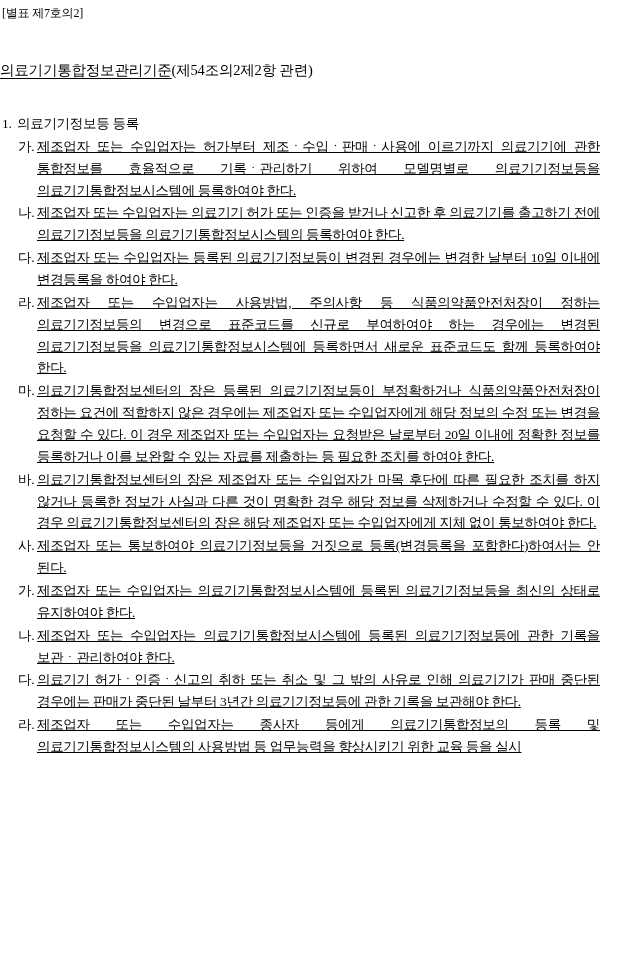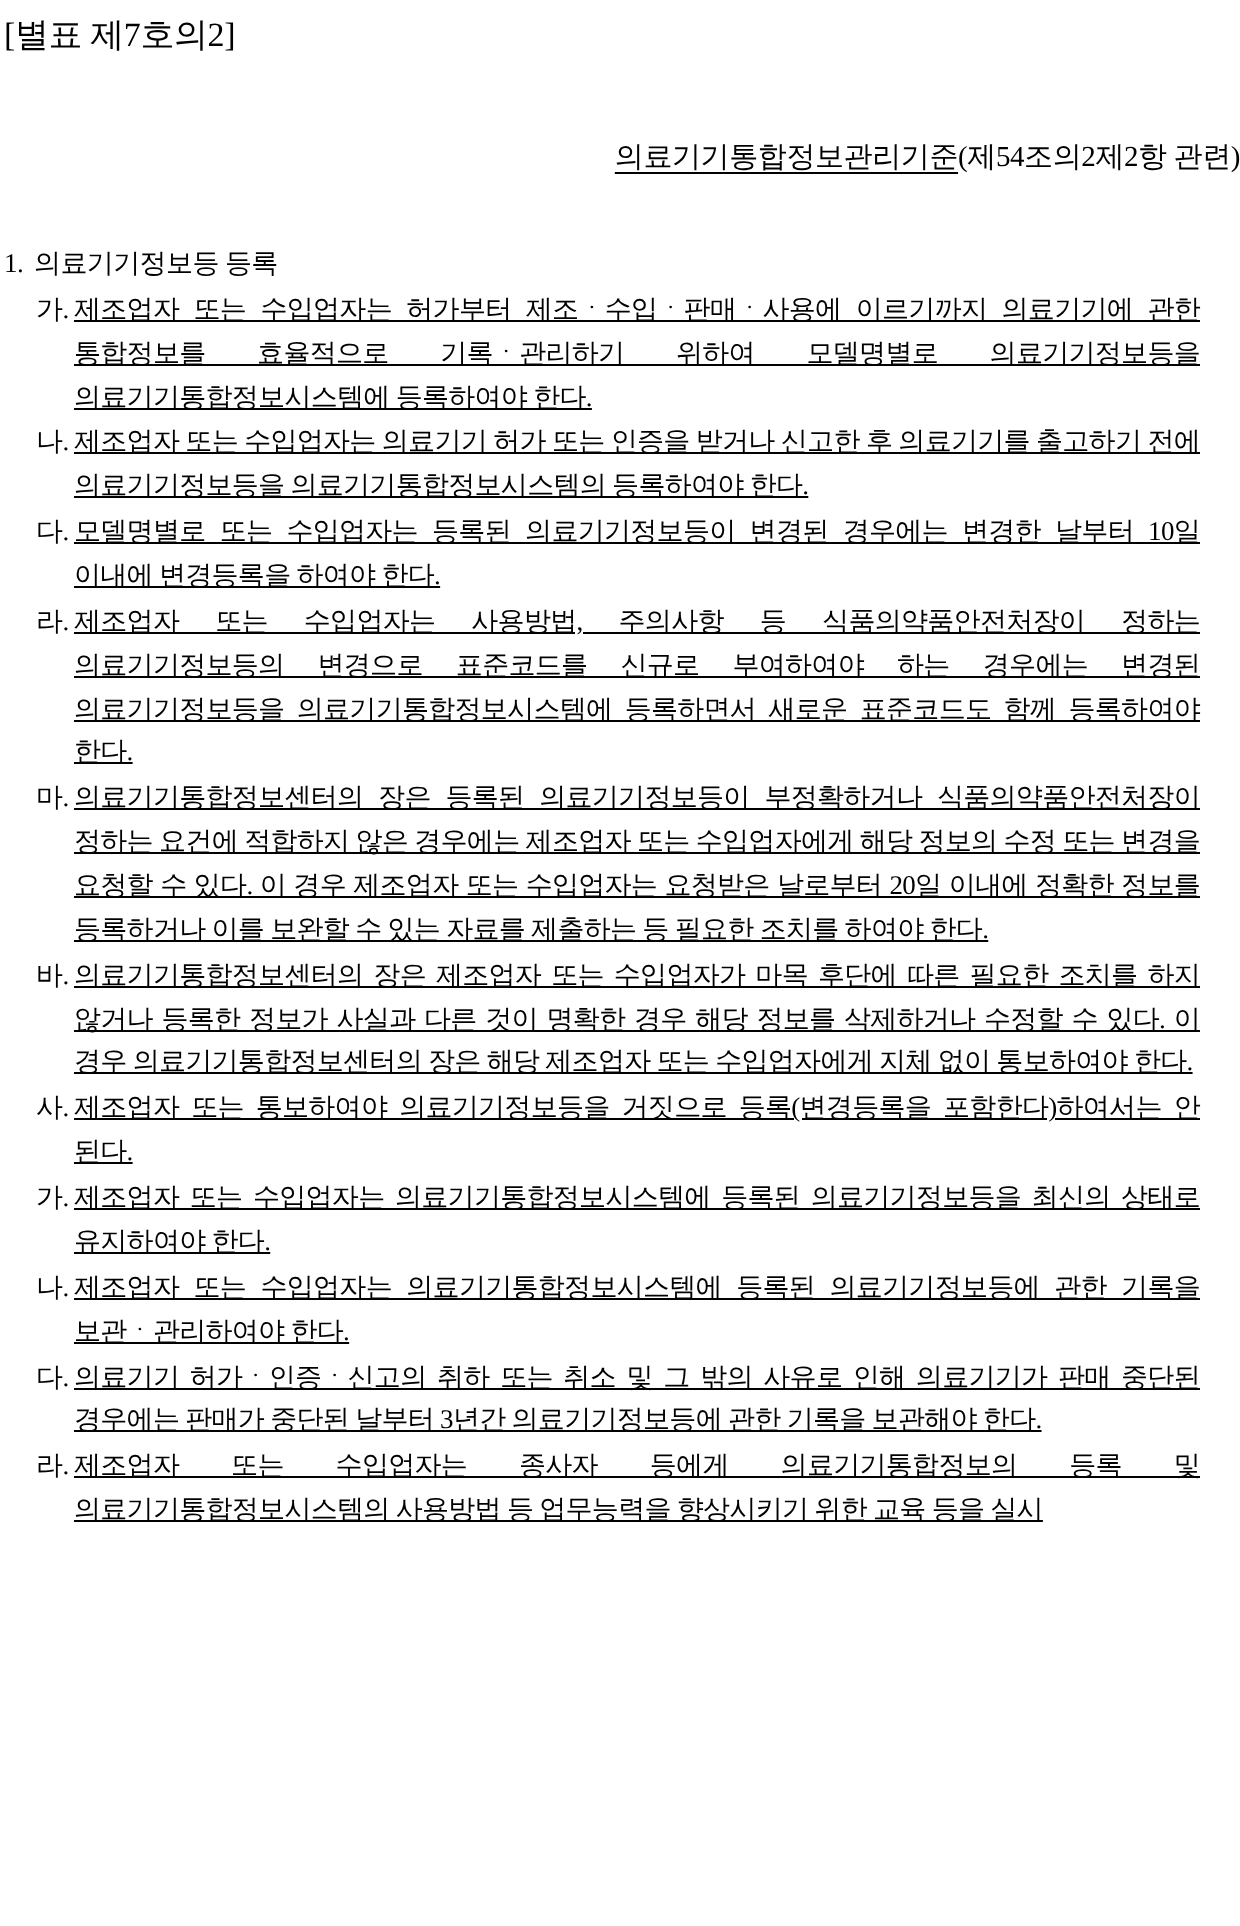--- a/index.html
+++ b/index.html
@@ -19,25 +19,25 @@
   }
   .page {
     width: 620px;
     height: 963px;
     padding: 0;
     box-sizing: border-box;
     position: relative;
   }
   .header-tag {
     margin: 4px 0 0 2px;
-    font-size: 17px;
+    font-size: 12px;
     letter-spacing: -0.2px;
   }
   .doc-title {
-    text-align: right;
+    text-align: left;
     margin-top: 36px;
     margin-bottom: 30px;
     font-size: 14.5px;
     letter-spacing: -0.2px;
   }
   .doc-title .underline {
     text-decoration: underline;
     text-underline-offset: 3px;
   }
   .body-area {
@@ -94,21 +94,21 @@
     <div class="item">
       <span class="marker">가.</span>
       <span class="text">제조업자 또는 수입업자는 허가부터 제조ㆍ수입ㆍ판매ㆍ사용에 이르기까지 의료기기에 관한 통합정보를 효율적으로 기록ㆍ관리하기 위하여 모델명별로 의료기기정보등을 의료기기통합정보시스템에 등록하여야 한다.</span>
     </div>
     <div class="item">
       <span class="marker">나.</span>
       <span class="text">제조업자 또는 수입업자는 의료기기 허가 또는 인증을 받거나 신고한 후 의료기기를 출고하기 전에 의료기기정보등을 의료기기통합정보시스템의 등록하여야 한다.</span>
     </div>
     <div class="item">
       <span class="marker">다.</span>
-      <span class="text">모델명별로 또는 수입업자는 등록된 의료기기정보등이 변경된 경우에는 변경한 날부터 10일 이내에 변경등록을 하여야 한다.</span>
+      <span class="text">제조업자 또는 수입업자는 등록된 의료기기정보등이 변경된 경우에는 변경한 날부터 10일 이내에 변경등록을 하여야 한다.</span>
     </div>
     <div class="item">
       <span class="marker">라.</span>
       <span class="text">제조업자 또는 수입업자는 사용방법, 주의사항 등 식품의약품안전처장이 정하는 의료기기정보등의 변경으로 표준코드를 신규로 부여하여야 하는 경우에는 변경된 의료기기정보등을 의료기기통합정보시스템에 등록하면서 새로운 표준코드도 함께 등록하여야 한다.</span>
     </div>
     <div class="item">
       <span class="marker">마.</span>
       <span class="text">의료기기통합정보센터의 장은 등록된 의료기기정보등이 부정확하거나 식품의약품안전처장이 정하는 요건에 적합하지 않은 경우에는 제조업자 또는 수입업자에게 해당 정보의 수정 또는 변경을 요청할 수 있다. 이 경우 제조업자 또는 수입업자는 요청받은 날로부터 20일 이내에 정확한 정보를 등록하거나 이를 보완할 수 있는 자료를 제출하는 등 필요한 조치를 하여야 한다.</span>
     </div>
     <div class="item">

